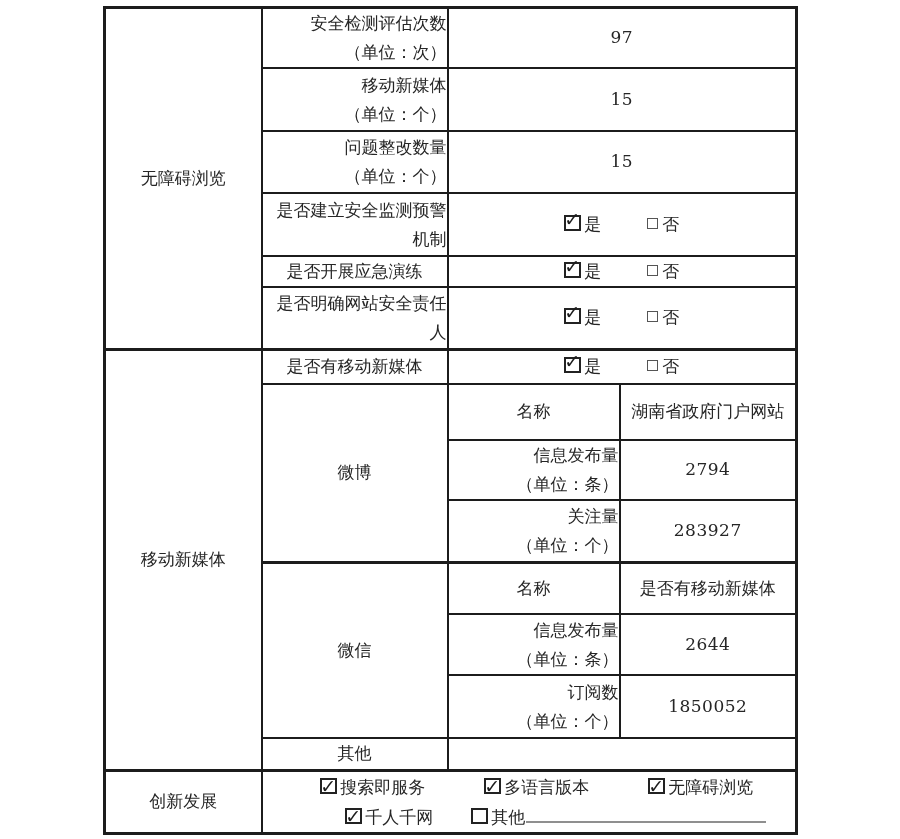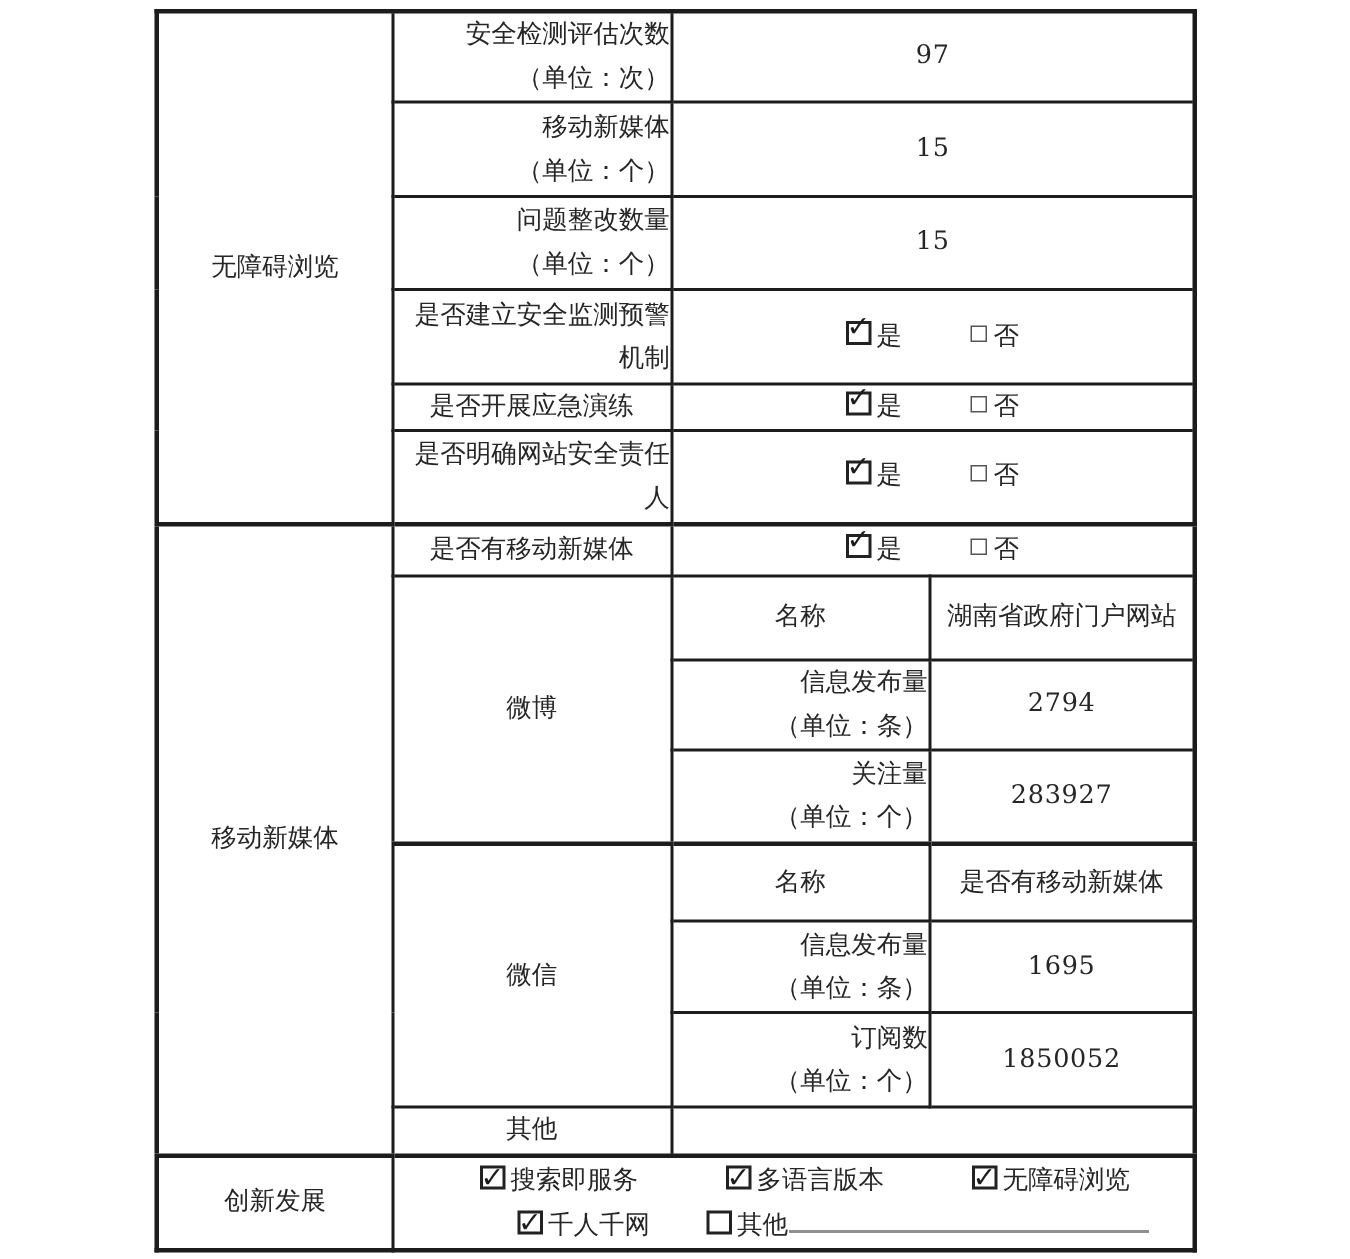--- a/index.html
+++ b/index.html
@@ -139,21 +139,21 @@
       <tr class="thick" style="height:52px">
         <td rowspan="3">微信</td>
         <td>名称</td>
         <td class="subval">是否有移动新媒体</td>
       </tr>
       <tr style="height:61px">
         <td class="two-line">
           <div>信息发布量</div>
           <div>（单位：条）</div>
         </td>
-        <td class="num">1695</td>
+        <td class="num">2644</td>
       </tr>
       <tr style="height:63px">
         <td class="two-line">
           <div>订阅数</div>
           <div>（单位：个）</div>
         </td>
         <td class="num">1850052</td>
       </tr>
       <tr style="height:32px">
         <td>其他</td>

